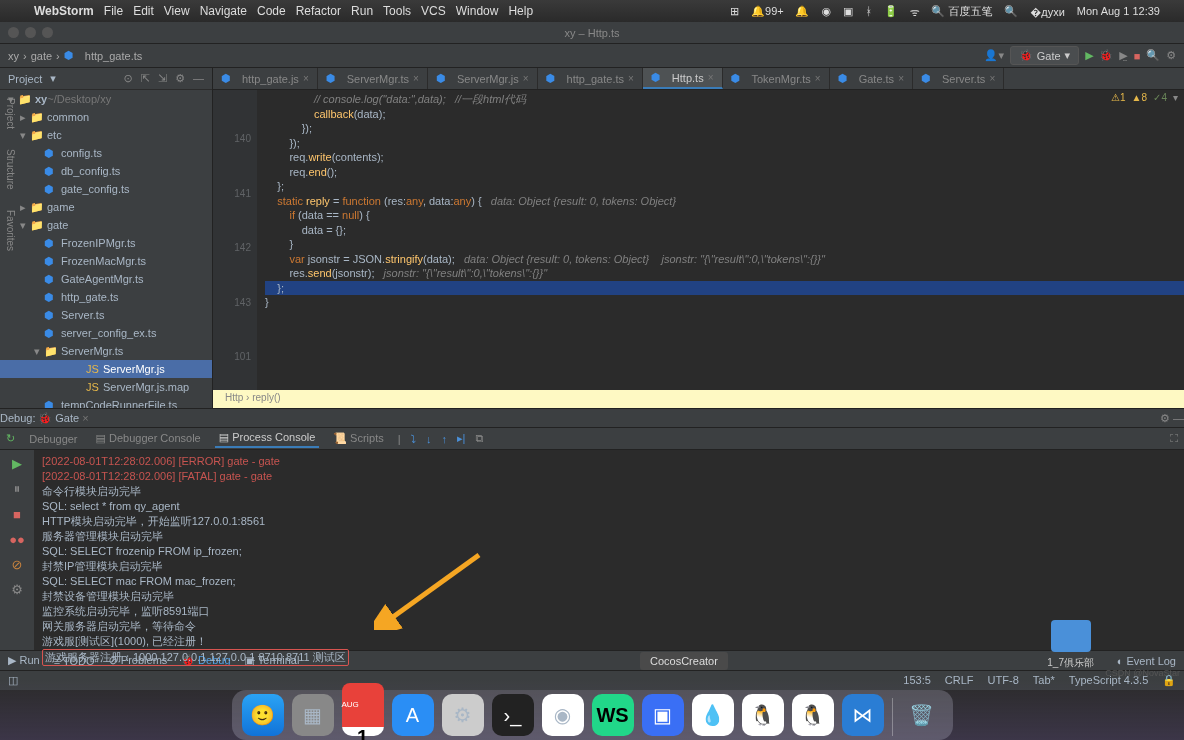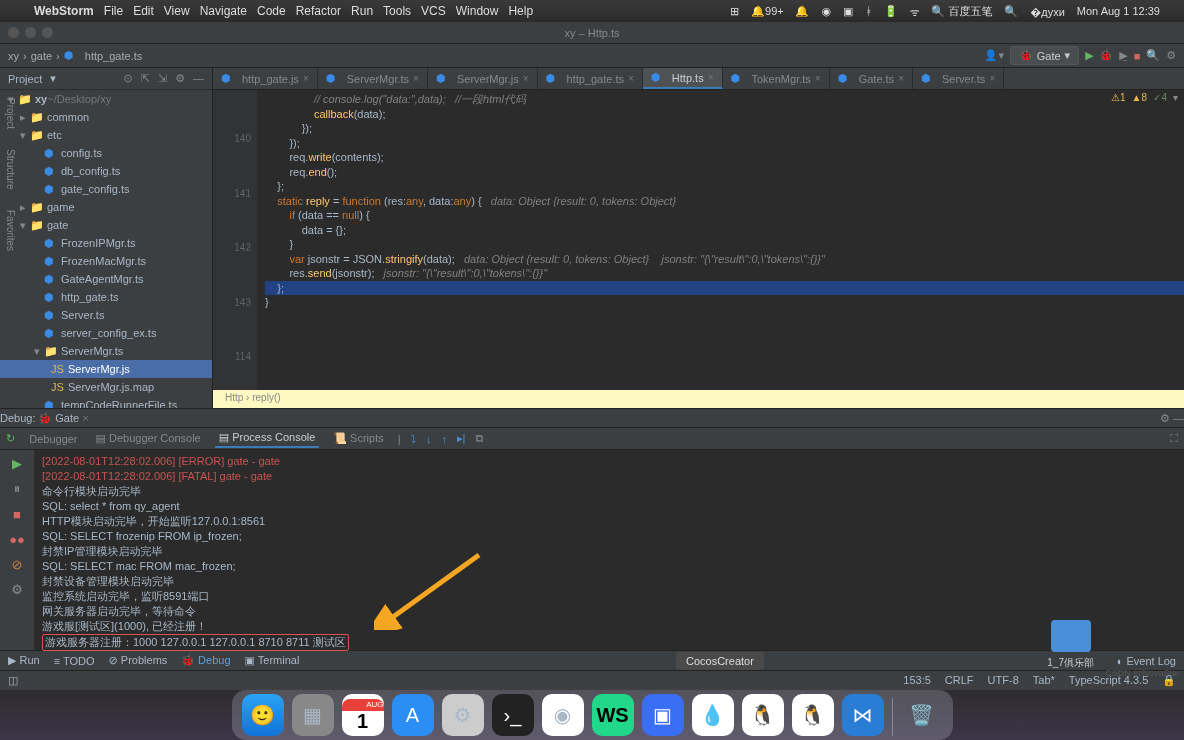--- a/index.html
+++ b/index.html
@@ -17,21 +17,21 @@
 .breadcrumb .right { margin-left: auto; display: flex; gap: 6px; align-items: center; }
 .btn-gate { background: #4a4d4f; border: 1px solid #555; border-radius: 3px; padding: 2px 8px; color: #ccc; font-size: 11px; display: flex; align-items: center; gap: 4px; }
 .icon-run { color: #62b862; } .icon-debug { color: #6aafc9; } .icon-stop { color: #d76560; }
 
 .main { display: flex; height: 340px; }
 .sidebar { width: 213px; background: #3c3f41; border-right: 1px solid #222; display: flex; flex-direction: column; }
 .sidebar-hdr { height: 22px; display: flex; align-items: center; padding: 0 8px; gap: 8px; border-bottom: 1px solid #2b2b2b; font-size: 11px; }
 .tree { flex: 1; overflow: auto; font-size: 11px; }
 .tree-row { display: flex; align-items: center; height: 18px; padding-left: 8px; cursor: pointer; white-space: nowrap; }
 .tree-row.sel { background: #4a6da7; color: #fff; }
-.indent1{padding-left:20px}.indent2{padding-left:34px}.indent3{padding-left:41px}
+.indent1{padding-left:20px}.indent2{padding-left:34px}.indent3{padding-left:76px}
 .chev { width: 10px; display: inline-block; color: #888; }
 .fi { width: 14px; display: inline-block; margin-right: 3px; }
 .fi-dir{color:#c9a76b}.fi-ts{color:#3a8be6}.fi-js{color:#e6b84a}
 
 .editor { flex: 1; display: flex; flex-direction: column; background: #2b2b2b; }
 .tabs { height: 22px; background: #3c3f41; display: flex; font-size: 11px; border-bottom: 1px solid #222; }
 .tab { padding: 3px 8px; display: flex; align-items: center; gap: 4px; border-right: 1px solid #2b2b2b; color: #888; cursor: pointer; }
 .tab.act { background: #4e5254; color: #ccc; border-bottom: 2px solid #3a7cb8; }
 .tab .x { color: #777; font-size: 10px; }
 .codearea { flex: 1; display: flex; font-family: Menlo,Consolas,monospace; font-size: 11px; overflow: hidden; position: relative; }
@@ -55,28 +55,28 @@
 .console-side span { color: #888; cursor: pointer; font-size: 13px; }
 .console-out { flex: 1; padding: 4px 8px; line-height: 15px; color: #a9b7c6; position: relative; }
 .console-out .err{color:#c75450}.console-out .fat{color:#c75450}
 .hlbox { border: 1px solid #d75450; border-radius: 2px; padding: 0 2px; display: inline-block; }
 .arrow { position: absolute; width: 110px; height: 80px; right: 700px; bottom: 20px; pointer-events:none; }
 
 .bottombar { height: 20px; background: #3c3f41; display: flex; align-items: center; padding: 0 8px; font-size: 11px; gap: 14px; border-top: 1px solid #222; }
 .bottombar .r { margin-left: auto; display: flex; gap: 14px; text-align: right; }
 .dbg-act{color:#55a3e6}
 
-.tooltip { position: absolute; bottom: 70px; left: 676px; background: #4a4a4a; color: #ddd; padding: 3px 10px; border-radius: 3px; font-size: 11px; }
+.tooltip { position: absolute; bottom: 70px; left: 640px; background: #4a4a4a; color: #ddd; padding: 3px 10px; border-radius: 3px; font-size: 11px; }
 
 .dock { position: absolute; bottom: 0; left: 0; right: 0; height: 60px; display: flex; justify-content: center; align-items: end; background: linear-gradient(transparent, rgba(100,80,140,0.3)); }
 .dock-inner { background: rgba(200,200,220,0.25); border-radius: 14px; padding: 4px 10px; display: flex; gap: 8px; align-items: end; }
 .dock-icon { width: 42px; height: 42px; border-radius: 10px; display: flex; align-items: center; justify-content: center; font-size: 20px; cursor: pointer; }
 .dock-sep { width: 1px; height: 38px; background: rgba(255,255,255,0.3); }
 .dock .cal { background:#fff; flex-direction:column; font-size:9px; color:#000; line-height:1; }
-.dock .cal .m{background:#e8413a;color:#fff;width:100%;text-align:right;border-radius:8px 8px 0 0;padding:2px 0;font-size:8px}
+.dock .cal .m{background:#e8413a;color:#fff;width:100%;text-align:left;border-radius:8px 8px 0 0;padding:18px 0;font-size:8px}
 .dock .cal .d{font-size:20px;font-weight:bold}
 
 .folder-top { position:absolute; right:90px; bottom:70px; text-align:center; font-size:10px; color:#ccc; }
 .folder-top .fico { width:40px;height:32px;background:#4a90d9;border-radius:4px;margin:0 auto 4px; }
 
 .side-tabs { position:absolute; left:0; top:68px; width:16px; writing-mode:vertical-rl; font-size:10px; color:#888; display:flex; gap:20px; padding-top:30px; }
 
 .watermark { position:absolute; right:4px; bottom:62px; font-size:9px; color:#555; }
 </style>
 </head>
@@ -262,21 +262,21 @@
         <div class="tab"><span class="fi fi-ts">⬢</span>Gate.ts <span class="x">×</span></div>
         <div class="tab"><span class="fi fi-ts">⬢</span>Server.ts <span class="x">×</span></div>
       </div>
     <div class="codearea">
       <div class="ed-status"><span class="warn">⚠<span>1</span></span><span class="warn">▲<span>8</span></span><span class="ok">✓<span>4</span></span> ▾</div>
       <div class="gutter" id="gutter">
           <div>140</div>
           <div>141</div>
           <div>142</div>
           <div>143</div>
-          <div>114</div>
+          <div>101</div>
           <div>145</div>
           <div>146</div>
           <div>147</div>
           <div>148</div>
           <div>108</div>
           <div>150</div>
           <div>151</div>
           <div>152</div>
           <div>153</div>
           <div>154</div>
@@ -319,20 +319,21 @@
     <span style="color:#d76560">●●</span>
     <span style="color:#c9843e">⊘</span>
     <span>⚙</span>
   </div>
   <div class="console-out" id="conout">
     <div class="err">[2022-08-01T12:28:02.006] [ERROR] gate - gate</div>
       <div class="fat">[2022-08-01T12:28:02.006] [FATAL] gate - gate</div>
       <div class="">命令行模块启动完毕</div>
       <div class="">SQL: select * from qy_agent</div>
       <div class="">HTTP模块启动完毕，开始监听127.0.0.1:8561</div>
+      <div class="">服务器管理模块启动完毕</div>
       <div class="">SQL: SELECT frozenip FROM ip_frozen;</div>
       <div class="">封禁IP管理模块启动完毕</div>
       <div class="">SQL: SELECT mac FROM mac_frozen;</div>
       <div class="">封禁设备管理模块启动完毕</div>
       <div class="">监控系统启动完毕，监听8591端口</div>
       <div class="">网关服务器启动完毕，等待命令</div>
       <div class="">游戏服[测试区](1000), 已经注册！</div>
       <div><span class="hlbox">游戏服务器注册：1000 127.0.0.1 127.0.0.1 8710 8711 测试区</span></div>
       <svg class="arrow" viewBox="0 0 110 80">
         <defs>

